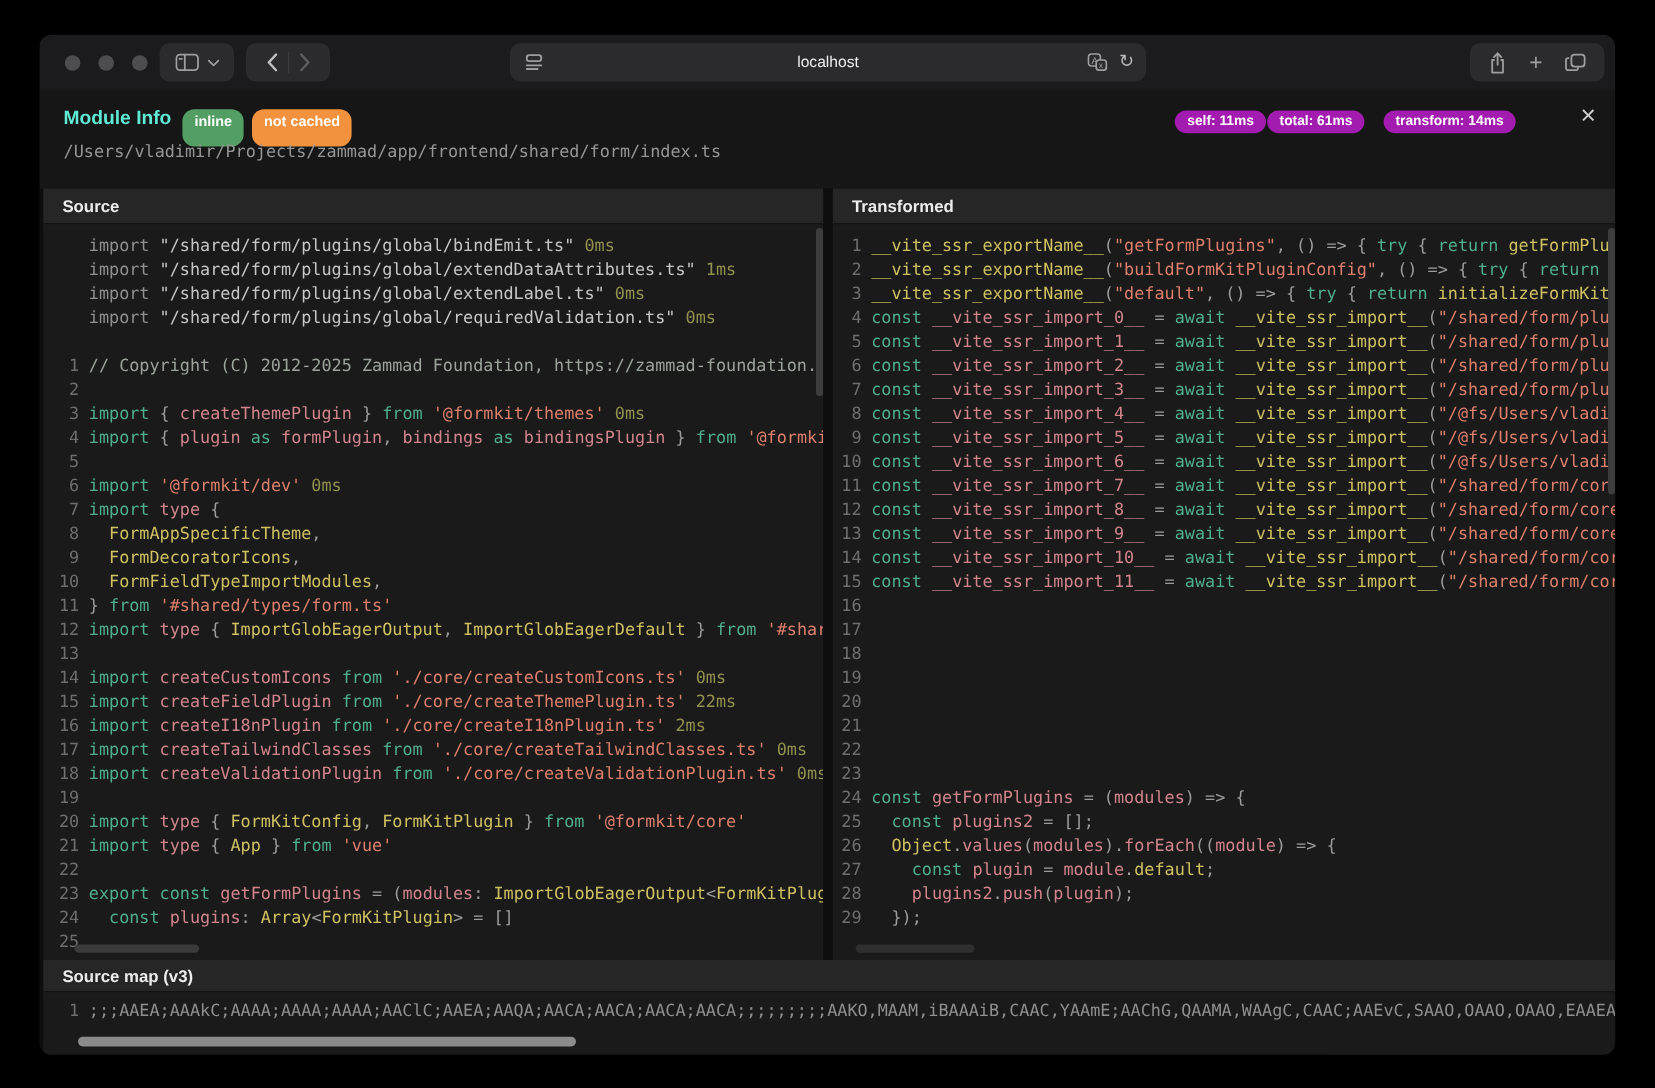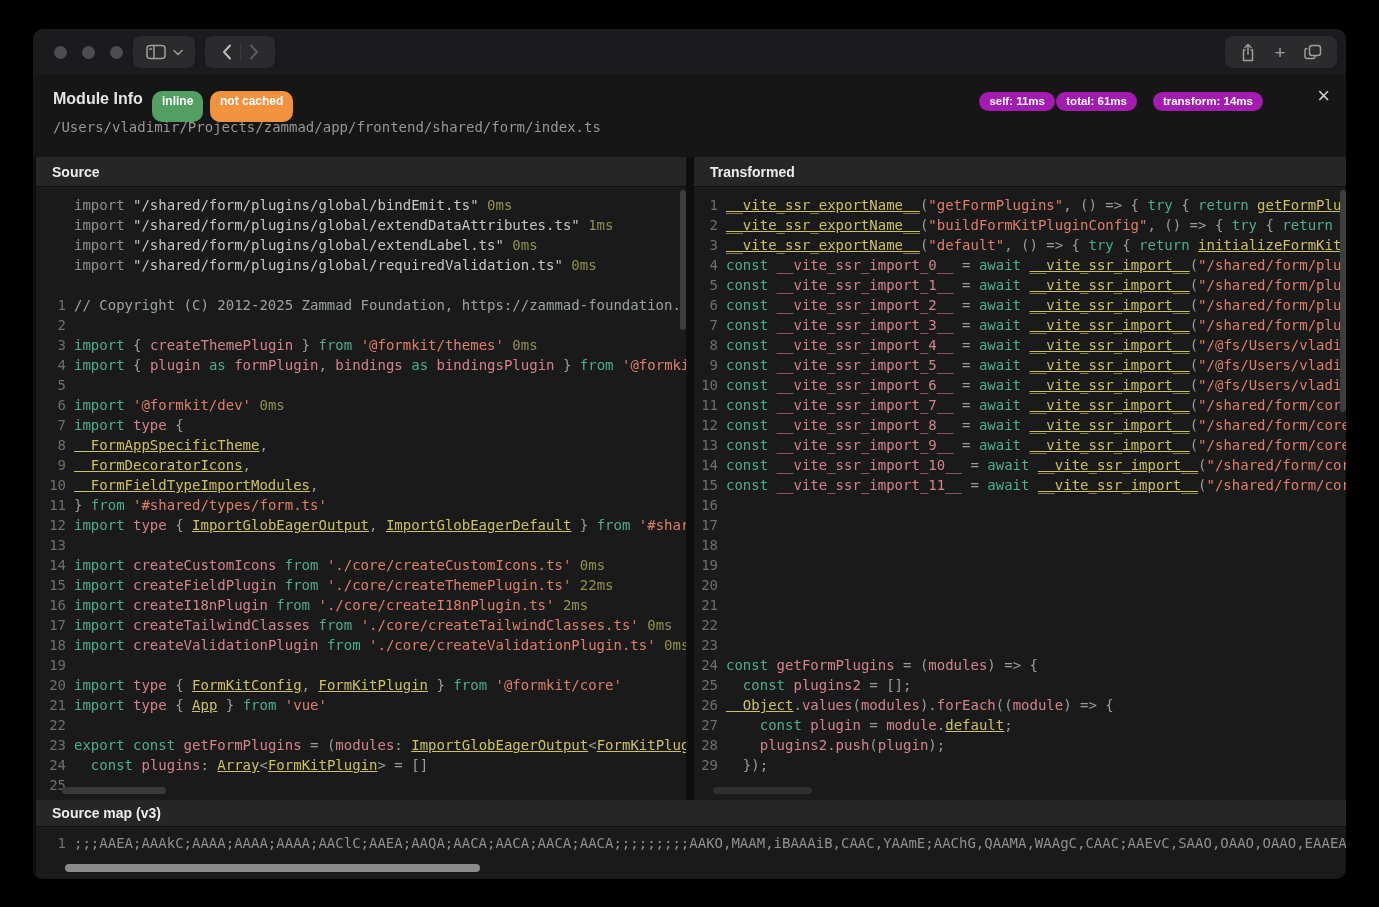--- a/index.html
+++ b/index.html
@@ -13,21 +13,21 @@
     display:flex;align-items:center;justify-content:center;color:#a8a8a8;}
   .urlbar{position:absolute;left:392px;top:7px;width:530px;height:32px;background:#2b2b2d;
     border-radius:9px;}
   .url-text{position:absolute;left:0;right:0;top:0;height:32px;line-height:32px;text-align:center;
     color:#ededed;font-size:13px;}
   .tb-icon{stroke:#9e9e9e;fill:none;stroke-width:1.5;stroke-linecap:round;stroke-linejoin:round;}
   .glyph{color:#a8a8a8;font-size:17px;line-height:1;}
   .divider{width:1px;height:18px;background:#3c3c3e;margin:0 8px;}
   
   .mod-header{position:absolute;left:0;top:46px;width:100%;height:82px;background:#161616;}
-  .mod-title{position:absolute;left:20px;top:15px;font-size:16px;font-weight:bold;color:#e5e5e5;}
+  .mod-title{position:absolute;left:20px;top:15px;font-size:16px;font-weight:bold;color:#5eead4;}
   .badge{position:absolute;top:16px;height:31px;line-height:20px;border-radius:10px;
     padding:0 10px;font-size:12px;font-weight:bold;color:#fff;}
   .badge-inline{left:119px;background:#539f63;}
   .badge-notcached{left:177px;background:#f2923e;}
   .timing{position:absolute;top:17px;height:19px;line-height:19px;border-radius:10px;padding:0 10px;
     font-size:11.5px;font-weight:bold;color:#fff;background:#a21caf;}
   .mod-path{position:absolute;left:20px;top:44px;font-family:"DejaVu Sans Mono","Liberation Mono",monospace;
     font-size:14px;color:#969696;}
   .close-x{position:absolute;right:16px;top:8px;font-size:22px;color:#cfcfcf;cursor:default;}
   
@@ -35,21 +35,21 @@
   .panel{position:absolute;background:#1a1a1a;overflow:hidden;}
   .panel-head{height:29px;background:#262626;border-bottom:1px solid #101010;display:flex;
     align-items:center;padding:0 16px;font-size:14px;font-weight:bold;color:#ececec;}
   .panel-body{position:relative;overflow:hidden;padding-top:8px;box-sizing:border-box;}
   .code-line{display:flex;height:20px;line-height:20px;
     font-family:"DejaVu Sans Mono","Liberation Mono",monospace;font-size:14px;}
   .ln{flex:none;text-align:right;padding-right:8px;color:#6e6e6e;}
   .src .ln{width:30px;} .tr .ln{width:24px;} .map .ln{width:30px;}
   .lc{flex:1;white-space:pre;overflow:hidden;}
   
-  .tk-k{color:#4fae8c;} .tk-r{color:#d2848c;margin-top:35px;} .tk-s{color:#dd7f6c;} .tk-t{color:#cfc161;text-decoration:underline;}
+  .tk-k{color:#4fae8c;} .tk-r{color:#d2848c;margin-top:35px;} .tk-s{color:#dd7f6c;} .tk-t{color:#cfc161;}
   .tk-m{color:#93914f;} .tk-p{color:#9c9c9c;} .tk-c{color:#9ba39b;} .tk-g{color:#909090;}
   .tk-gs{color:#c6c6c6;} .tk-map{color:#8f8f8f;}
   
   .sb{position:absolute;border-radius:4px;}
   .sb-v{width:6px;background:#3d3d3d;}
   .sb-h{height:7px;background:#3a3a3a;}
   .sb-light{background:#8b8b8b;height:8px;}
 </style>
 </head>
 <body>
@@ -83,20 +83,39 @@
           </svg>
       </span>
       <span class="divider"></span>
       <span style="display:flex">
         <svg width="10" height="16" style="stroke:#5c5c5e;fill:none;stroke-width:2;stroke-linecap:round;stroke-linejoin:round">
             <polyline points="2,1.5 8,8 2,14.5"></polyline>
           </svg>
       </span>
     </div>
 
+    <div class="urlbar">
+      <span style="position:absolute;left:12px;top:8px;display:flex">
+        <svg width="16" height="16" class="tb-icon">
+            <rect x="2" y="2" width="12" height="5" rx="2"></rect>
+            <line x1="2" y1="10.5" x2="14" y2="10.5"></line>
+            <line x1="2" y1="13.5" x2="11" y2="13.5"></line>
+          </svg>
+      </span>
+      <span class="url-text">localhost</span>
+      <span style="position:absolute;right:32px;top:8px;display:flex">
+        <svg width="17" height="16">
+            <rect x="1" y="1" width="10" height="10" rx="2.5" style="stroke:#9e9e9e;fill:none;stroke-width:1.4"></rect>
+            <text x="3.6" y="9" font-size="8" fill="#9e9e9e" font-family="Liberation Sans">A</text>
+            <rect x="7.5" y="6" width="8.5" height="8.5" rx="2.5" style="stroke:#9e9e9e;fill:#2b2b2d;stroke-width:1.4"></rect>
+            <text x="9.6" y="12.8" font-size="7" fill="#9e9e9e" font-family="Liberation Sans">x</text>
+          </svg>
+      </span>
+      <span class="glyph" style="position:absolute;right:10px;top:8px;font-size:15px;color:#b5b5b5">↻</span>
+    </div>
 
     <div class="pill" style="left:1192px;width:112px">
       <span style="display:flex;margin:0 9px">
         <svg width="16" height="19" class="tb-icon">
             <path d="M5,7 H3.5 V17.5 H12.5 V7 H11"></path>
             <line x1="8" y1="1.5" x2="8" y2="11"></line>
             <polyline points="5,4.5 8,1.5 11,4.5"></polyline>
           </svg>
       </span>
       <span class="glyph" style="margin:0 9px;font-size:19px;color:#9e9e9e">+</span>

